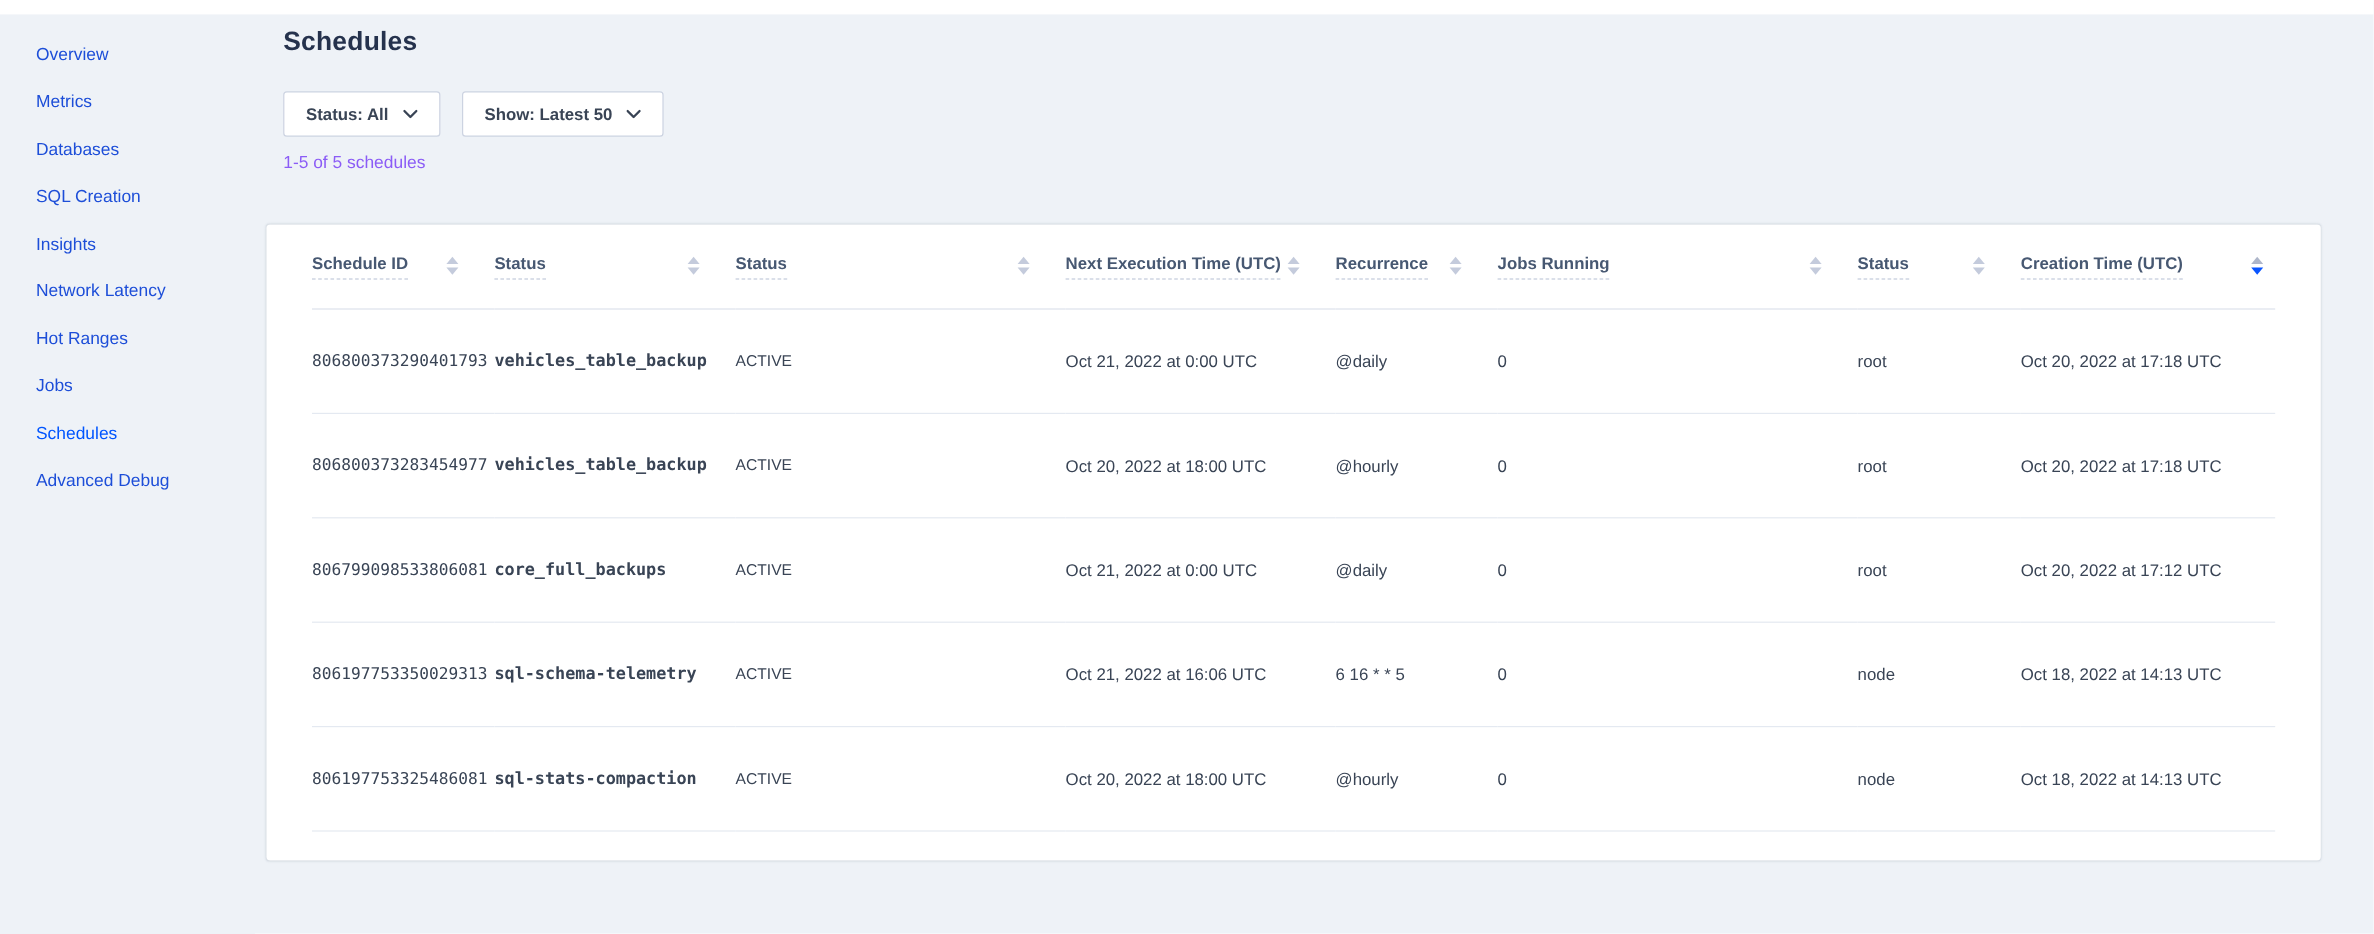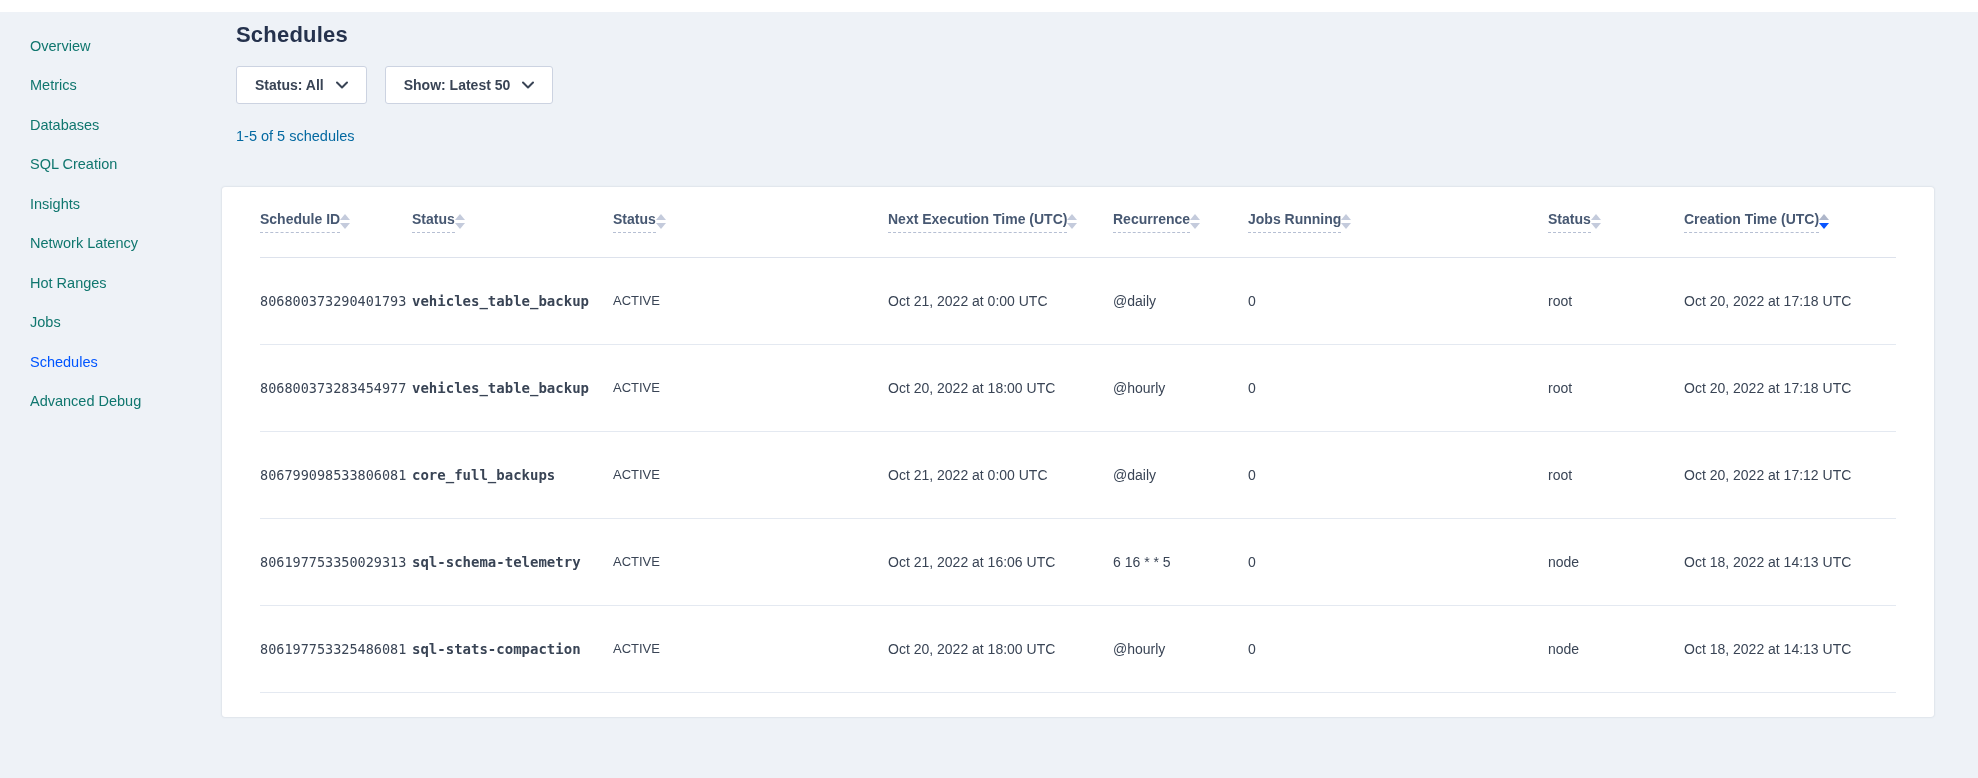--- a/index.html
+++ b/index.html
@@ -10,48 +10,48 @@
     font-family: "Liberation Sans", sans-serif;
     color: #394455;
     overflow: hidden;
   }
   .top-strip { position:absolute; top:0; left:0; right:0; height:12px; background:#ffffff; }
 
   
   .sidebar { position:absolute; left:0; top:12px; width:207px; padding:14px 0 0 30px; }
   .nav-item {
     height:39.5px; display:flex; align-items:center;
-    font-size:14.5px; color:#0f766e; cursor:pointer; white-space:nowrap;
+    font-size:14.5px; color:#1d4ed8; cursor:pointer; white-space:nowrap;
   }
   .nav-item.active { color:#0055ff; }
 
   
   .page-title {
     position:absolute; left:236px; top:22px;
     font-size:22px; font-weight:700; color:#25324d; letter-spacing:0.2px;
   }
-  .filters { position:absolute; left:236px; top:66px; display:flex; gap:18px; }
+  .filters { position:absolute; left:236px; top:76px; display:flex; gap:18px; }
   .dropdown-btn {
     height:38px; background:#ffffff; border:1px solid #ccd3e1; border-radius:3px;
     padding:0 18px; display:flex; align-items:center; gap:12px;
     font-size:14px; font-weight:700; color:#394455; cursor:pointer;
   }
   .chev { width:12px; height:8px; display:inline-block; }
-  .results-count { position:absolute; left:236px; top:128px; font-size:14.5px; color:#0369a1; }
+  .results-count { position:absolute; left:236px; top:128px; font-size:14.5px; color:#8b5cf6; }
 
   
   .card {
     position:absolute; left:222px; top:187px; width:1712px; height:530px;
     background:#ffffff; border-radius:3px; box-shadow:0 0 2px rgba(67,90,111,0.25);
   }
   table { table-layout:fixed; border-collapse:collapse; width:1636px; margin:0 38px; }
   thead tr { border-bottom:1px solid #dde2ec; }
   tbody tr { border-bottom:1px solid #e4e9f1; }
   th { height:70px; text-align:left; vertical-align:middle; font-weight:700; cursor:pointer; }
-  .hcell { display:flex; align-items:center; justify-content:flex-start; padding-right:30px; }
+  .hcell { display:flex; align-items:center; justify-content:space-between; padding-right:30px; }
   .col-creation .hcell { padding-right:10px; }
   .htitle {
     font-size:14px; font-weight:700; color:#475872;
     border-bottom:1px dashed #b6bfd3; padding-bottom:5px; white-space:nowrap;
   }
   .sort { display:inline-flex; flex-direction:column; gap:3px; flex:none; }
   .tri-up   { width:0; height:0; border-left:5px solid transparent; border-right:5px solid transparent; border-bottom:6px solid #c4cbdc; }
   .tri-down { width:0; height:0; border-left:5px solid transparent; border-right:5px solid transparent; border-top:6px solid #c4cbdc; }
   .sort.desc .tri-up   { border-bottom-color:#aeb6ca; }
   .sort.desc .tri-down { border-top-color:#0a55ff; }

